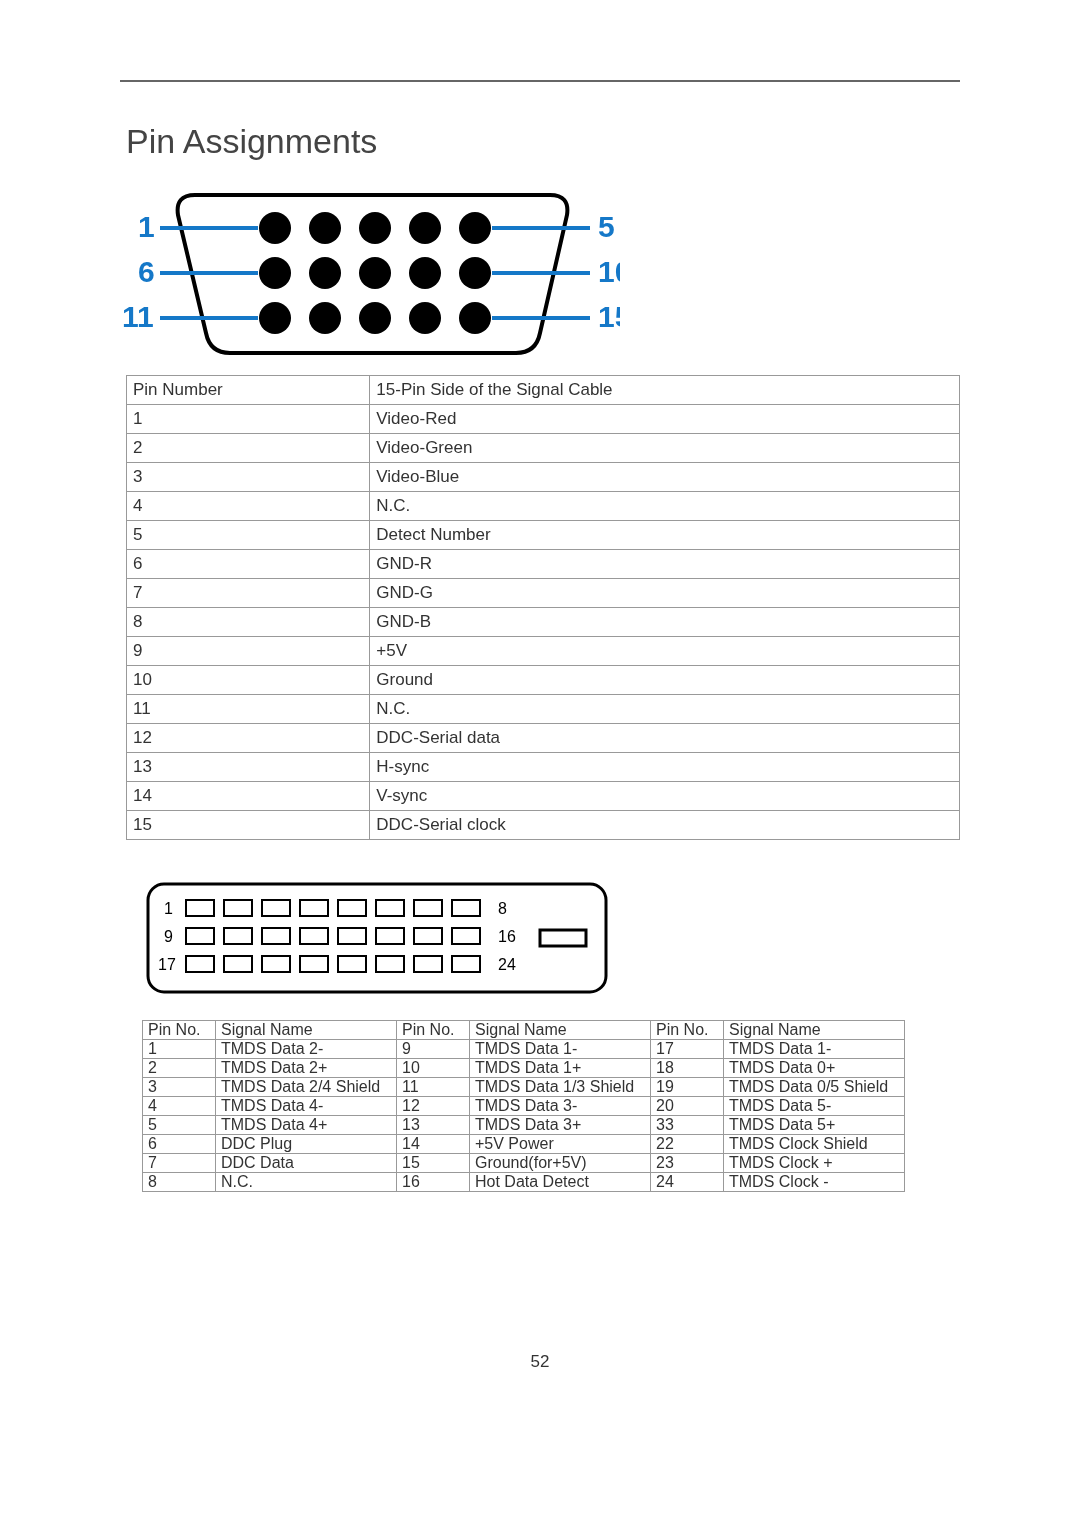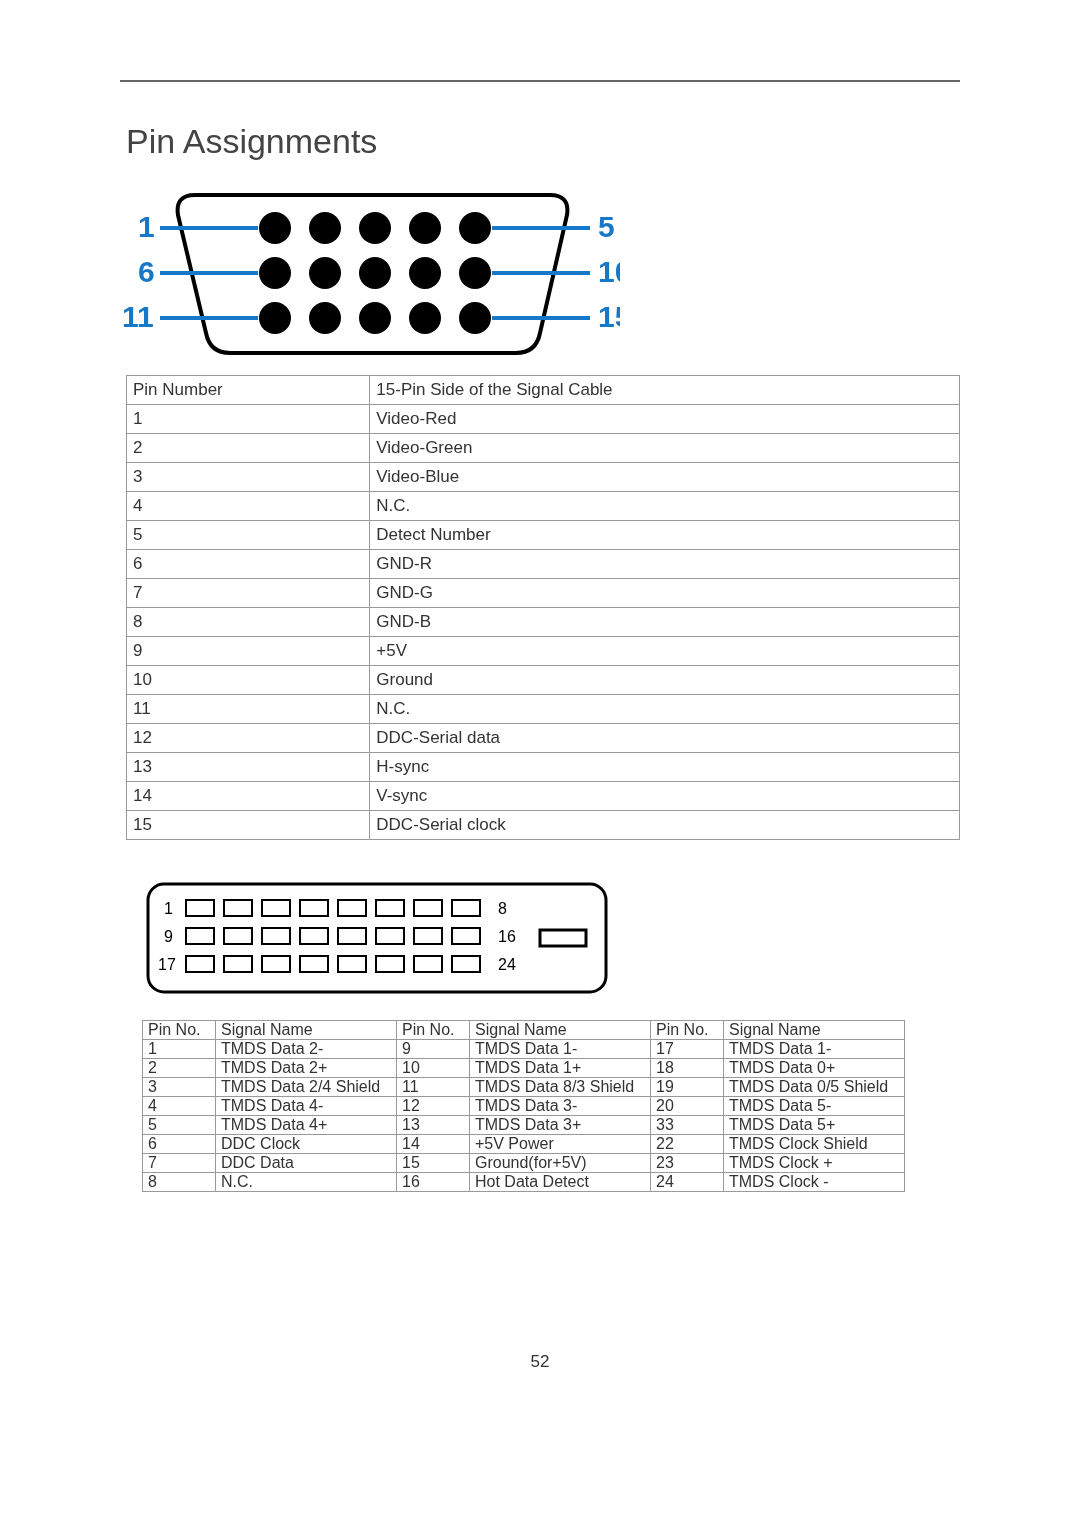--- a/index.html
+++ b/index.html
@@ -204,21 +204,21 @@
           <td class="sn">TMDS Data 2+</td>
           <td class="pn">10</td>
           <td class="sn">TMDS Data 1+</td>
           <td class="pn">18</td>
           <td class="sn">TMDS Data 0+</td>
         </tr>
         <tr>
           <td class="pn">3</td>
           <td class="sn">TMDS Data 2/4 Shield</td>
           <td class="pn">11</td>
-          <td class="sn">TMDS Data 8/3 Shield</td>
+          <td class="sn">TMDS Data 1/3 Shield</td>
           <td class="pn">19</td>
           <td class="sn">TMDS Data 0/5 Shield</td>
         </tr>
         <tr>
           <td class="pn">4</td>
           <td class="sn">TMDS Data 4-</td>
           <td class="pn">12</td>
           <td class="sn">TMDS Data 3-</td>
           <td class="pn">20</td>
           <td class="sn">TMDS Data 5-</td>
@@ -226,21 +226,21 @@
         <tr>
           <td class="pn">5</td>
           <td class="sn">TMDS Data 4+</td>
           <td class="pn">13</td>
           <td class="sn">TMDS Data 3+</td>
           <td class="pn">33</td>
           <td class="sn">TMDS Data 5+</td>
         </tr>
         <tr>
           <td class="pn">6</td>
-          <td class="sn">DDC Clock</td>
+          <td class="sn">DDC Plug</td>
           <td class="pn">14</td>
           <td class="sn">+5V Power</td>
           <td class="pn">22</td>
           <td class="sn">TMDS Clock Shield</td>
         </tr>
         <tr>
           <td class="pn">7</td>
           <td class="sn">DDC Data</td>
           <td class="pn">15</td>
           <td class="sn">Ground(for+5V)</td>

